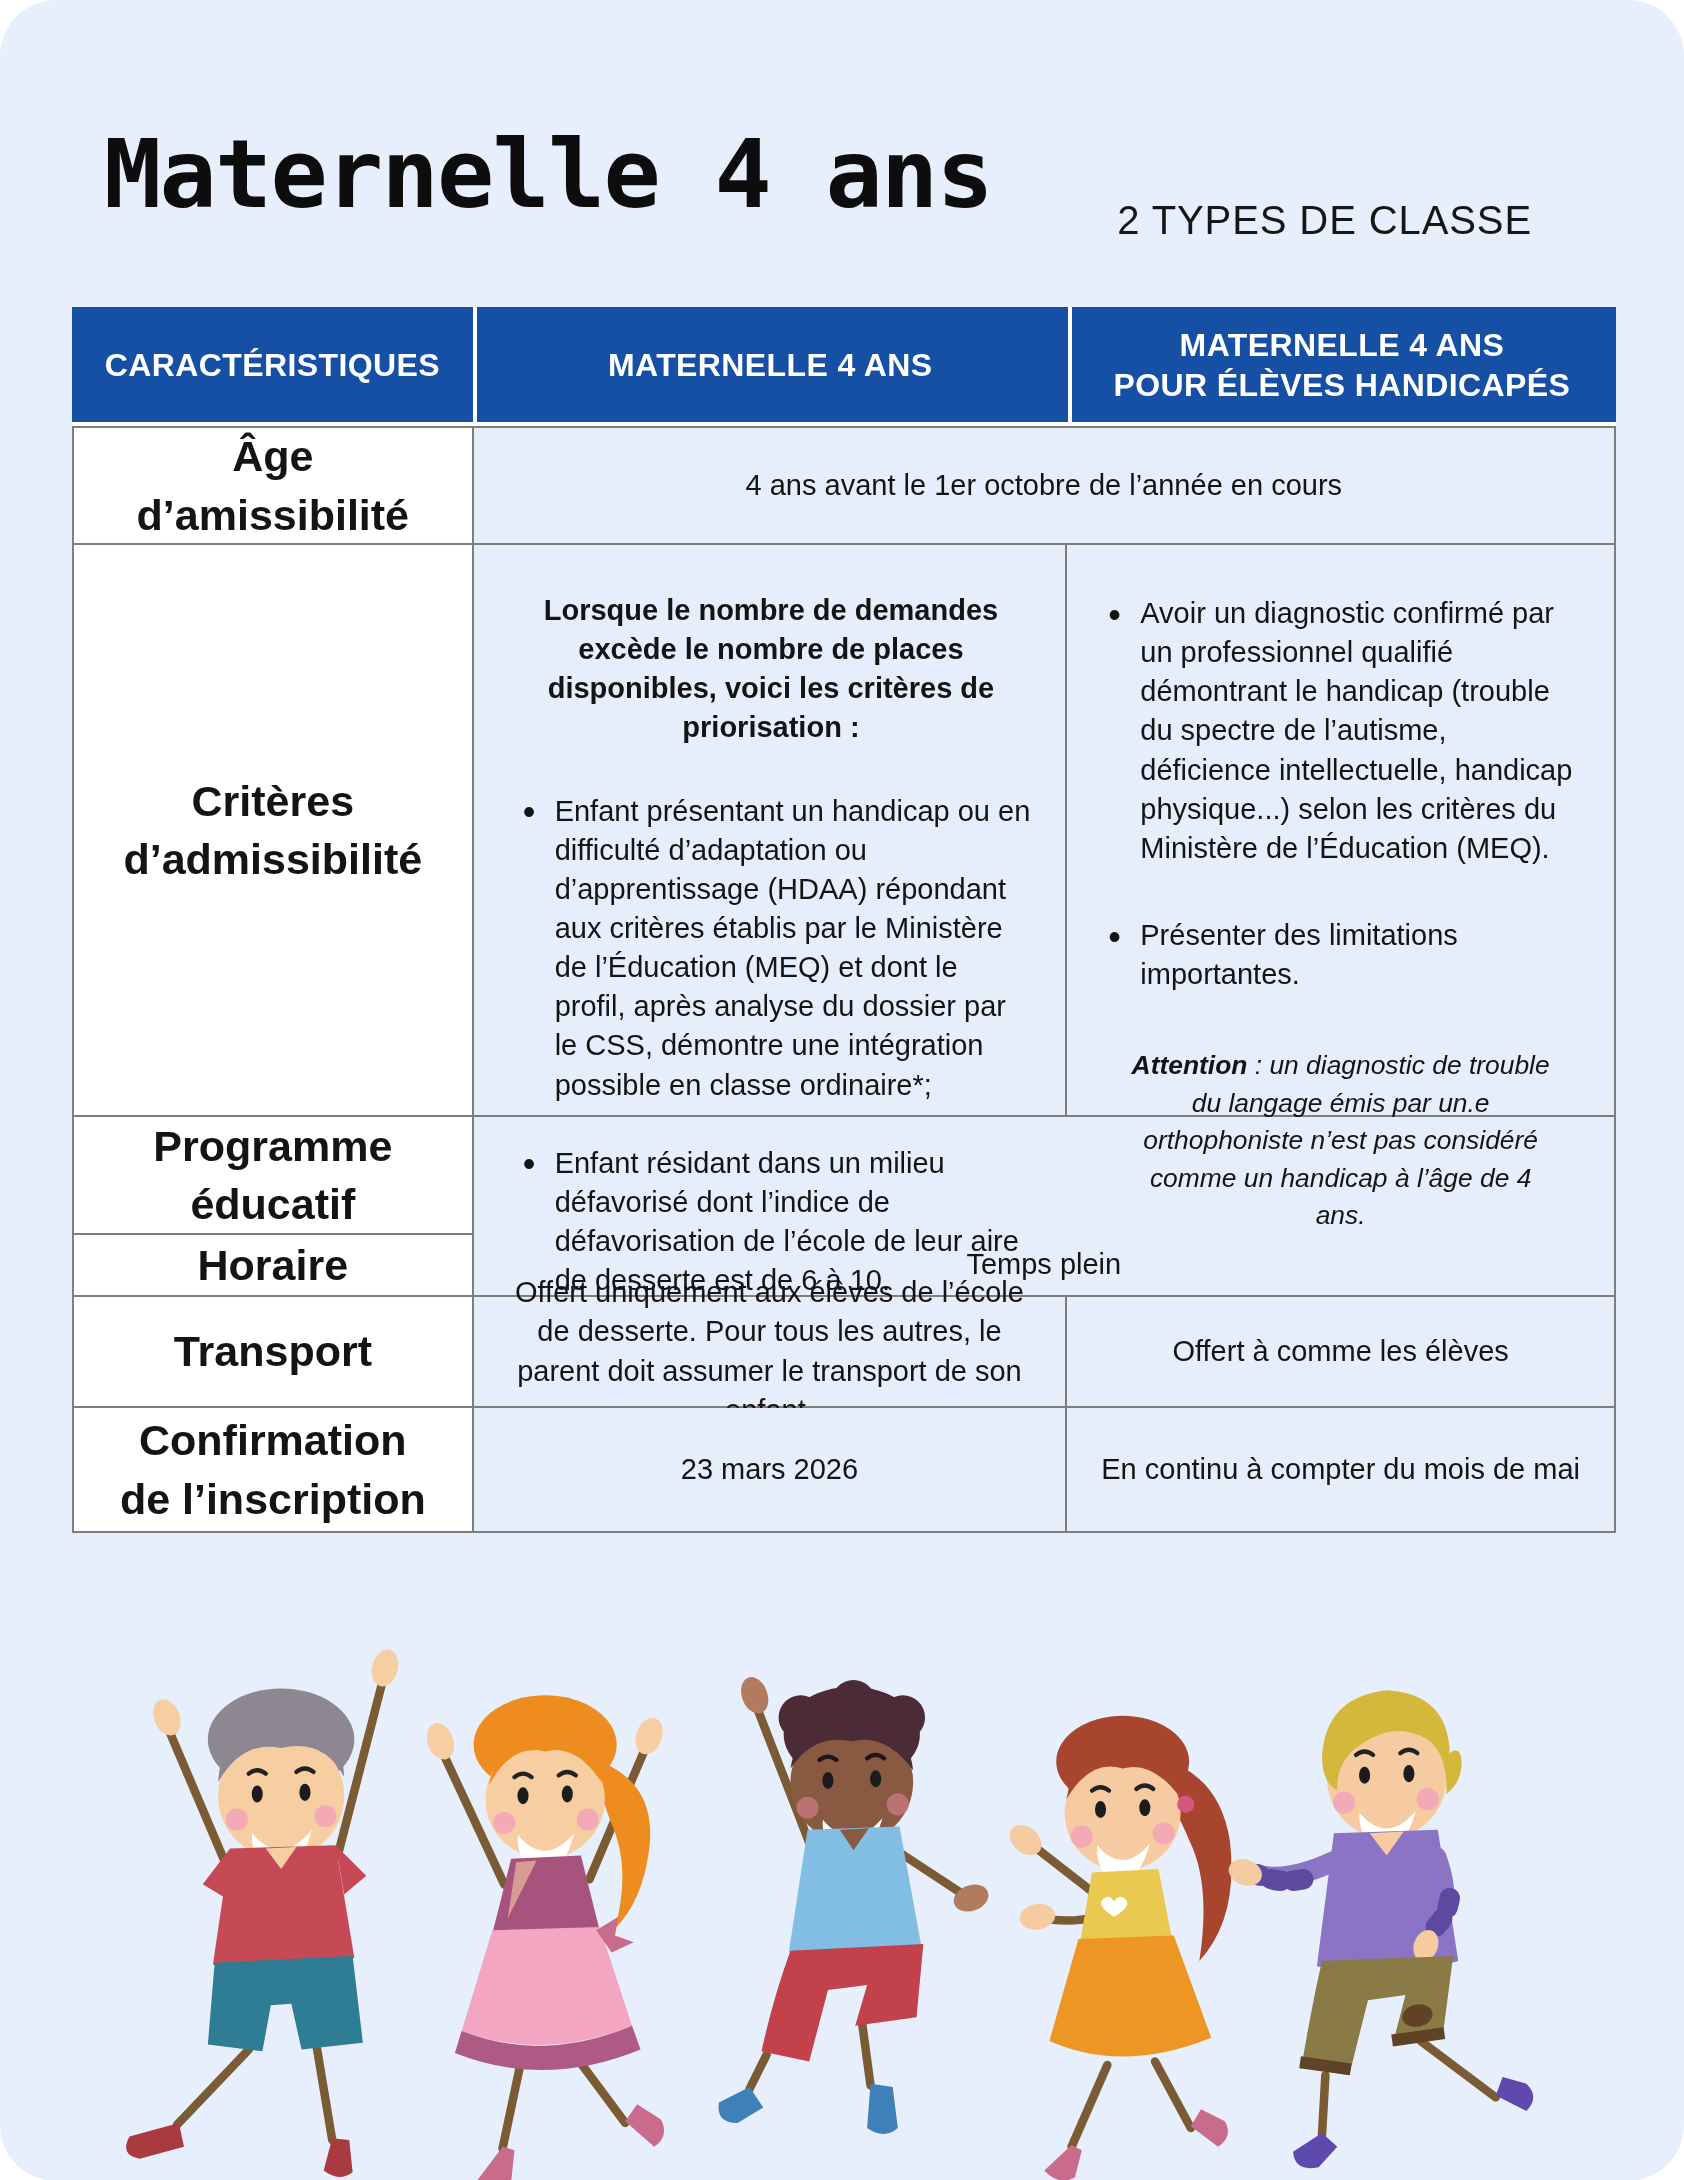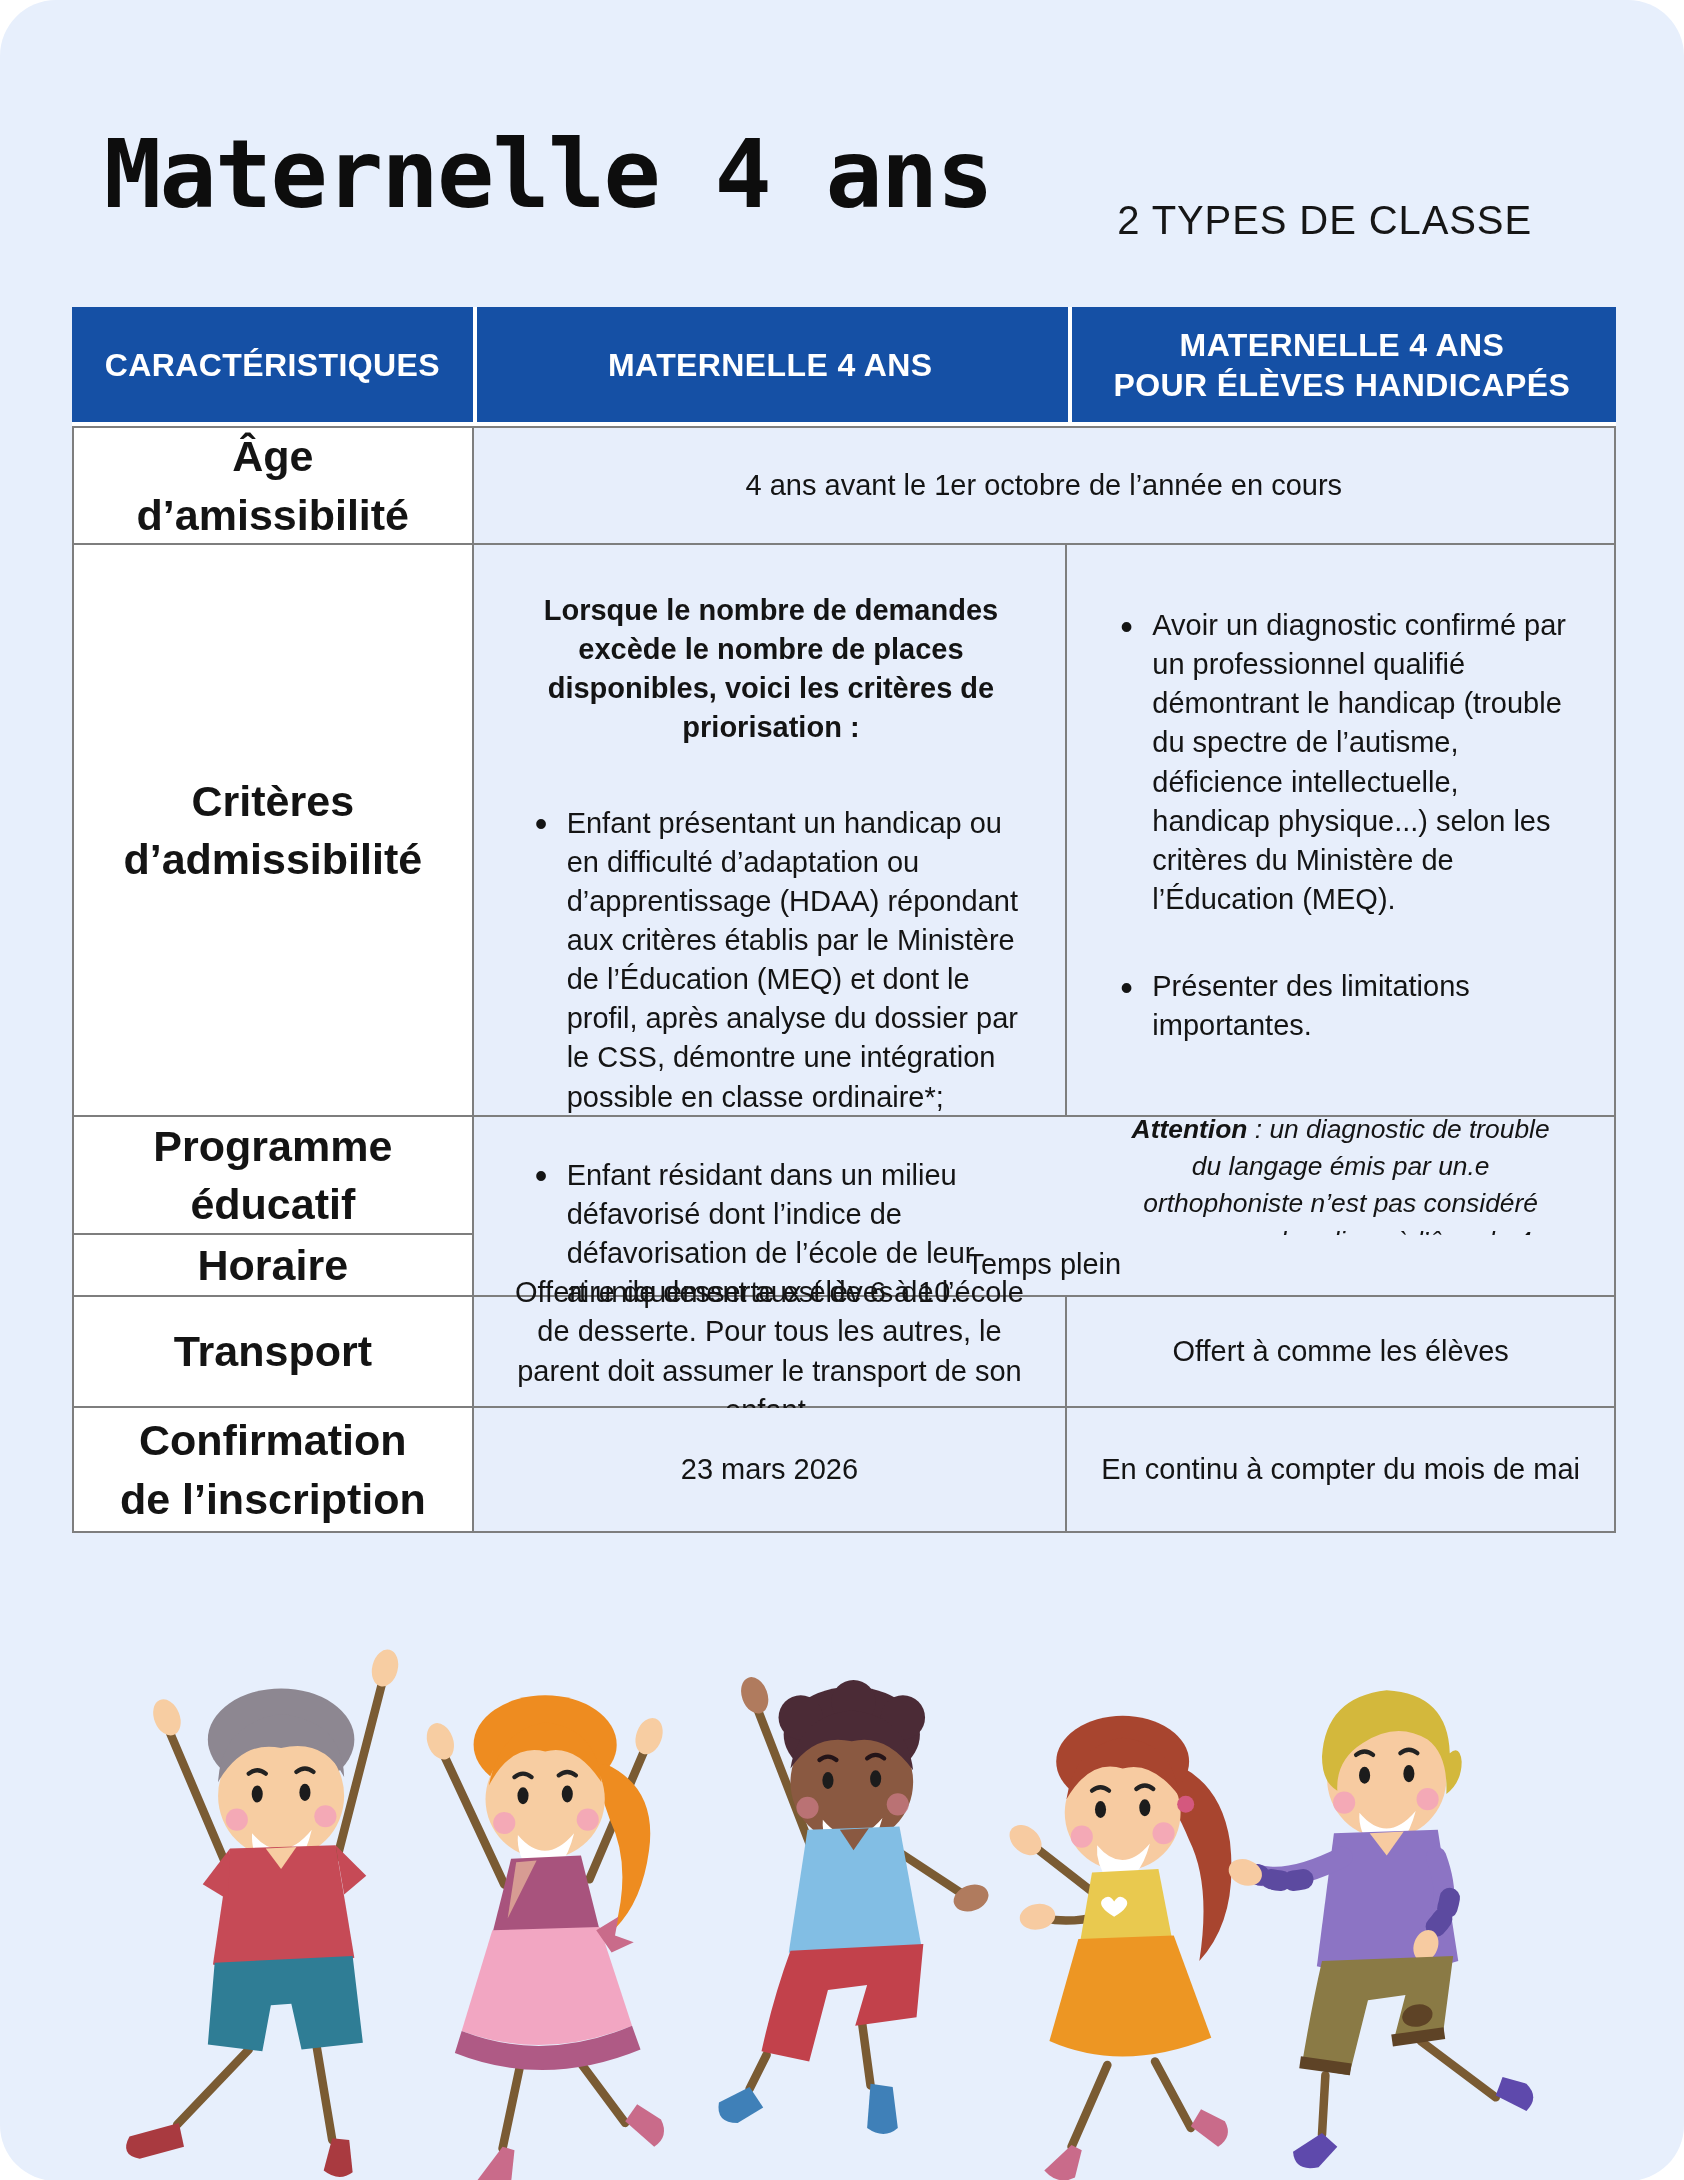--- a/index.html
+++ b/index.html
@@ -43,21 +43,21 @@
   }
   .cell.last-col{border-right:none;}
   .cell.last-row{border-bottom:none;}
   .c-label{background:#ffffff;font-weight:bold;font-size:43px;flex-direction:column;}
   .c-val{background:#E7EEFB;}
   .merged{grid-column:2 / 4;}
   .crit{flex-direction:column;align-items:stretch;justify-content:flex-start;text-align:left;}
   .crit2{padding:29px 34px 17px 37px;}
   .crit3{padding:49px 29px 17px 29px;}
   .intro{font-weight:bold;text-align:center;font-size:29px;line-height:1.35;margin:17px 0 44px 0;}
-  ul.blist{list-style:none;margin:12px;padding:0 0 0 12px;}
+  ul.blist{list-style:none;margin:0;padding:0 0 0 12px;}
   ul.blist li{position:relative;padding-left:32px;margin-bottom:39px;}
   ul.blist li::before{content:"\2022";position:absolute;left:0;top:-3.4px;font-size:36px;}
   .crit3 ul.blist li{margin-bottom:48px;}
   .attention{
     font-style:italic;font-size:26.4px;line-height:1.42;text-align:center;
     width:88%;margin:5.1px auto 0 auto;
   }
   .attention b{font-weight:bold;}
   
   .kids{position:absolute;left:0;top:0;width:1684px;height:2181px;pointer-events:none;}

